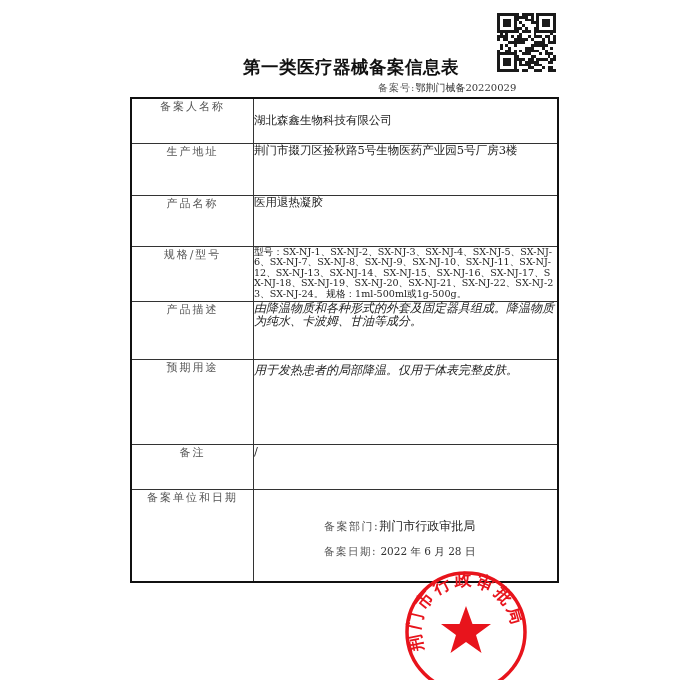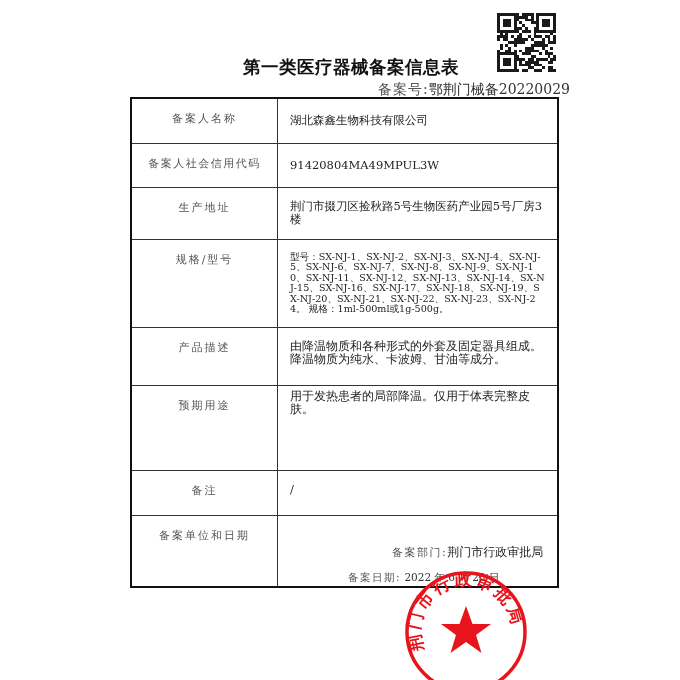--- a/index.html
+++ b/index.html
@@ -16,39 +16,39 @@
   .qr span { display: block; }
   .qr span.on { background: #1a1a1a; }
   .title {
     position: absolute; left: 243px; top: 55px;
     font-family: Liberation Serif, serif;
     font-weight: bold; font-size: 17.5px; color: #111; letter-spacing: 0.5px;
     white-space: nowrap;
   }
   .record-no {
     position: absolute; left: 378px; top: 81px;
-    font-size: 14px; color: #333; white-space: nowrap;
+    font-size: 10px; color: #333; white-space: nowrap;
   }
   .record-no .lbl { color: #555; letter-spacing: 1px; }
   table.doc {
     position: absolute; left: 130px; top: 97px; width: 429px;
     border-collapse: collapse; border: 2px solid #111; table-layout: fixed;
   }
-  table.doc td { border: 1px solid #333; padding: 12px; vertical-align: top; }
+  table.doc td { border: 1px solid #333; padding: 0; vertical-align: top; }
   td.label {
     width: 121px; text-align: center; vertical-align: middle;
     font-size: 11px; color: #555; letter-spacing: 2px;
   }
   td.value { font-size: 11.5px; color: #222; padding: 2px 3px 0 4px; line-height: 13px; }
   td.value.mid { vertical-align: middle; }
   td.value.small { font-size: 9.6px; line-height: 10.5px; letter-spacing: 0; word-break: break-all; margin-left: 40px; }
-  td.value.desc { font-size: 12px; line-height: 13px; }
+  td.value.desc { font-size: 12px; line-height: 13px; font-style: italic; }
   .dept-block { padding-left: 70px; padding-top: 30px; font-size: 11px; color: #333; }
   .dept-line { white-space: nowrap; }
-  .dept-line .k { color: #555; letter-spacing: 1.5px; margin-left: 44px; }
+  .dept-line .k { color: #555; letter-spacing: 1.5px; }
   .dept-line .v { font-size: 12px; color: #222; }
   .date-line { margin-top: 12px; white-space: nowrap; font-size: 10.5px; color: #333; }
   .date-line .k { color: #555; letter-spacing: 1.5px; }
   .stamp { position: absolute; left: 404px; top: 570px; width: 124px; height: 124px; pointer-events: none; }
 </style>
 </head>
 <body>
 
 <div class="qr" id="qr">
     <span class="on"></span>
@@ -499,45 +499,45 @@
 <div class="record-no">
   <span class="lbl">备案号:</span><span>鄂荆门械备20220029</span>
 </div>
 
 <table class="doc">
   <tbody>
       <tr style="height:45px">
     <td class="label">备案人名称</td>
     <td class="value mid">湖北森鑫生物科技有限公司</td>
   </tr>
-  <tr style="height:44px">
-    <td class="label" style="letter-spacing:1.5px">备案人社会信用代码</td>
-    <td class="value mid">91420804MA49MPUL3W</td>
-  </tr>
   <tr style="height:52px">
     <td class="label">生产地址</td>
     <td class="value">荆门市掇刀区捡秋路5号生物医药产业园5号厂房3楼</td>
   </tr>
+  <tr style="height:51px">
+    <td class="label">产品名称</td>
+    <td class="value">医用退热凝胶</td>
+  </tr>
   <tr style="height:55px">
     <td class="label">规格/型号</td>
     <td class="value small">型号：SX-NJ-1、SX-NJ-2、SX-NJ-3、SX-NJ-4、SX-NJ-5、SX-NJ-6、SX-NJ-7、SX-NJ-8、SX-NJ-9、SX-NJ-10、SX-NJ-11、SX-NJ-12、SX-NJ-13、SX-NJ-14、SX-NJ-15、SX-NJ-16、SX-NJ-17、SX-NJ-18、SX-NJ-19、SX-NJ-20、SX-NJ-21、SX-NJ-22、SX-NJ-23、SX-NJ-24。 规格：1ml-500ml或1g-500g。</td>
   </tr>
   <tr style="height:58px">
     <td class="label">产品描述</td>
     <td class="value desc">由降温物质和各种形式的外套及固定器具组成。降温物质为纯水、卡波姆、甘油等成分。</td>
   </tr>
   <tr style="height:85px">
     <td class="label">预期用途</td>
     <td class="value desc" style="padding-top:4px">用于发热患者的局部降温。仅用于体表完整皮肤。</td>
   </tr>
   <tr style="height:45px">
     <td class="label">备注</td>
     <td class="value">/</td>
   </tr>
-  <tr style="height:72px">
+  <tr style="height:93px">
     <td class="label">备案单位和日期</td>
     <td class="value" style="padding:0">
       <div class="dept-block">
         <div class="dept-line">
           <span class="k">备案部门:</span><span class="v">荆门市行政审批局</span>
         </div>
         <div class="date-line">
           <span class="k">备案日期:</span>
           <span>2022</span>
           <span>年</span>

